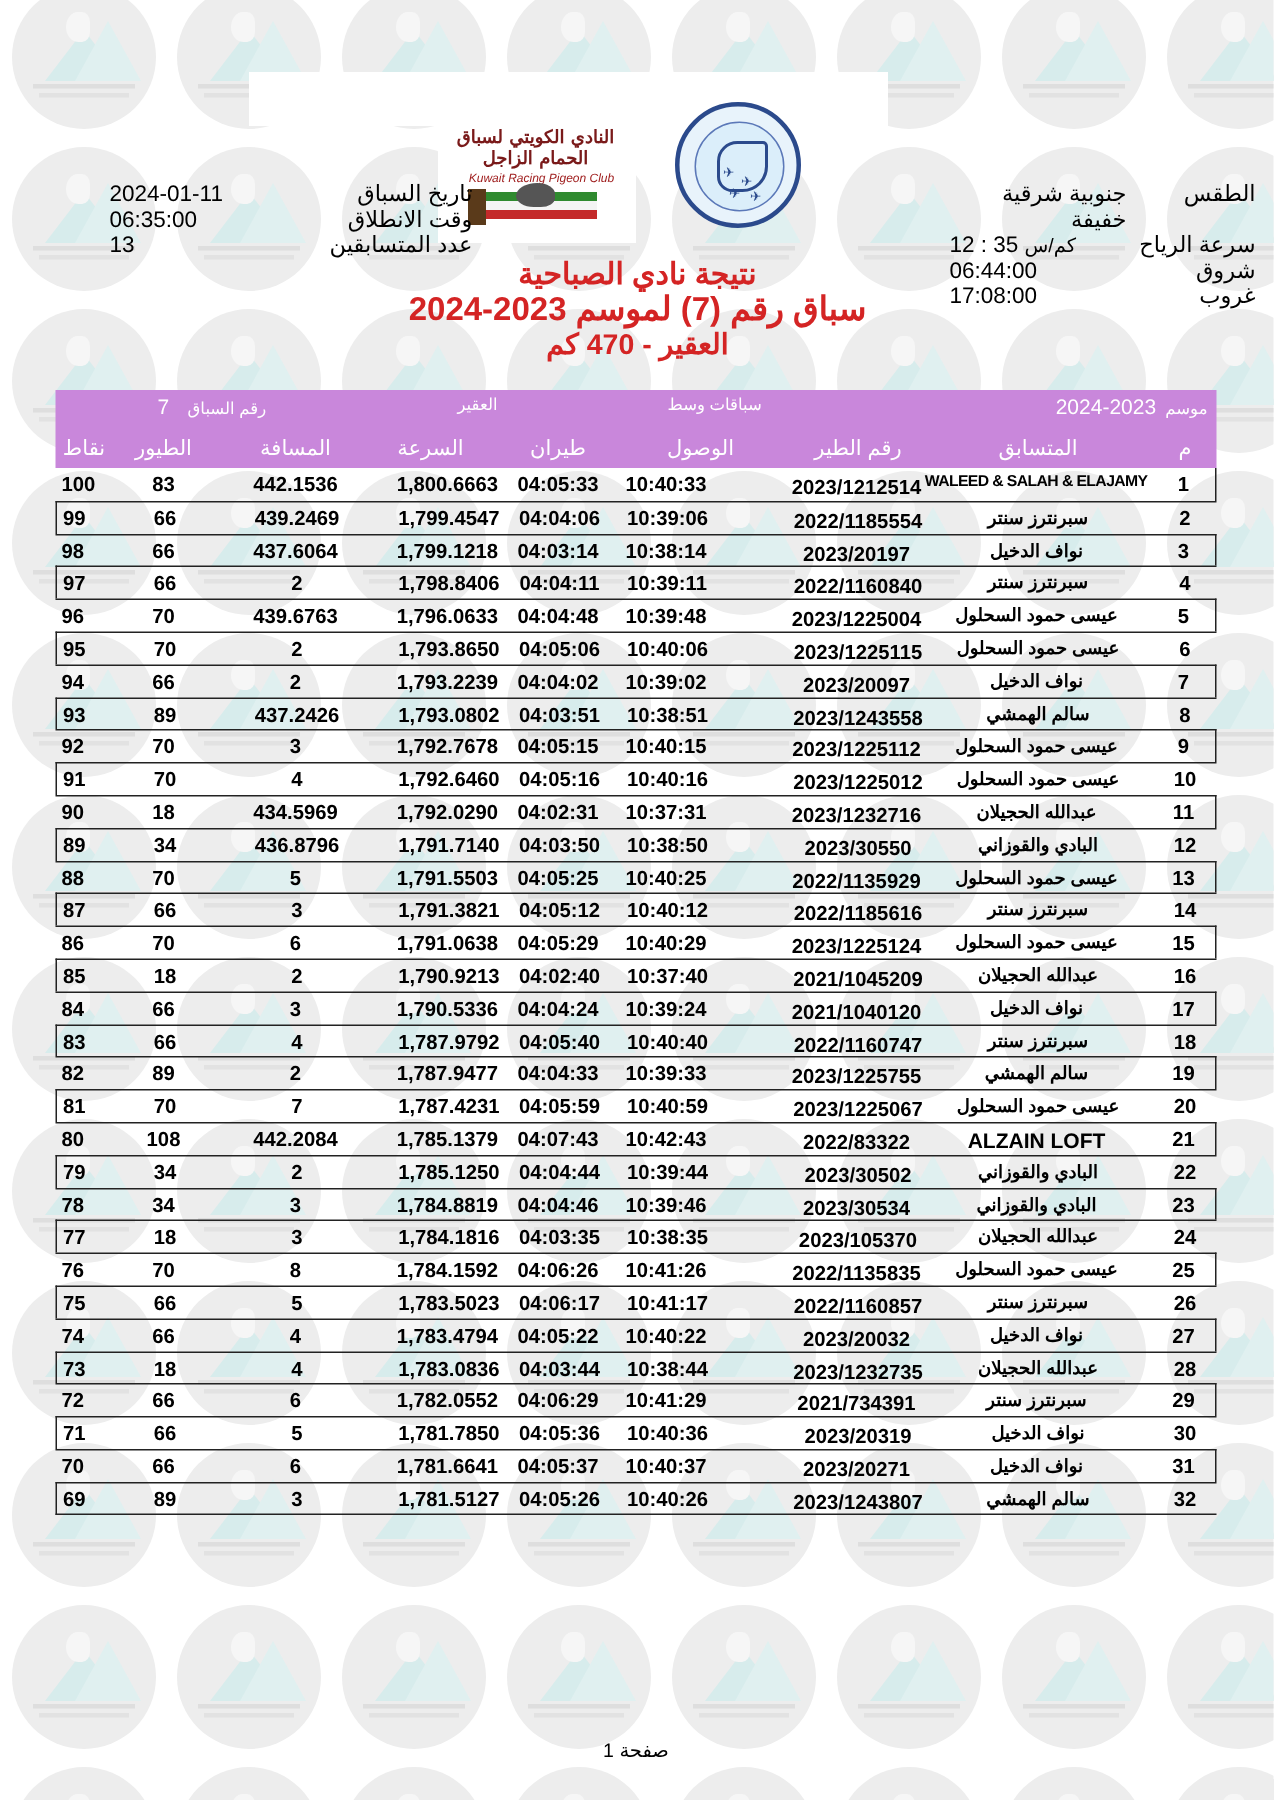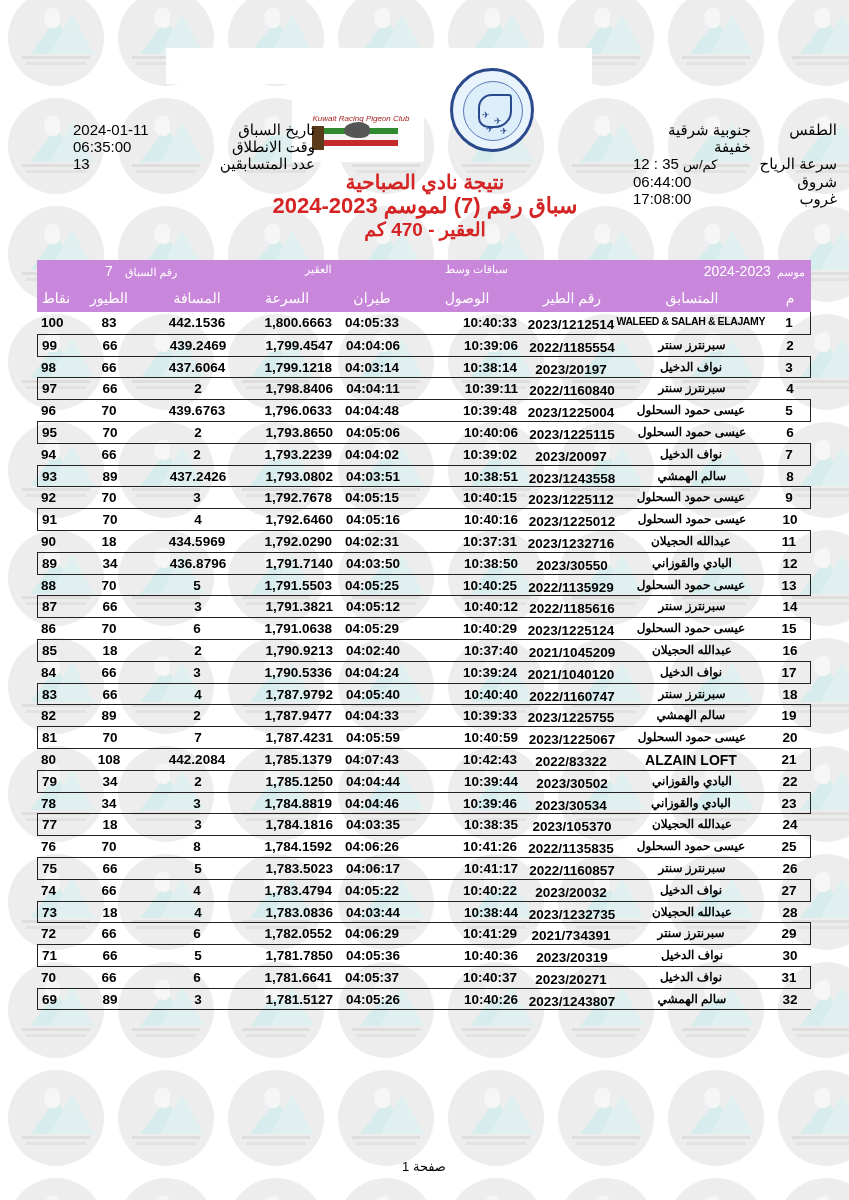--- a/index.html
+++ b/index.html
@@ -98,21 +98,21 @@
     .rows .r.first { border-top: none; }
     .rows .r.odd { border-right: 1.5px solid #222; }
     .rows .r.even { border-left: 1.5px solid #222; }
     .rows .r.last { border-bottom: 1.5px solid #222; }
     .rows .r span { position: absolute; top: 3px; white-space: nowrap; }
     .c-pts { left: 4px; width: 34px; text-align: left; }
     .c-birds { left: 52px; width: 40px; text-align: center; }
     .c-dist { left: 110px; width: 100px; text-align: center; }
     .c-speed { left: 195px; width: 100px; text-align: right; }
     .c-flight { left: 290px; width: 90px; text-align: center; }
-    .c-arr { left: 380px; width: 100px; text-align: right; }
+    .c-arr { left: 380px; width: 100px; text-align: left; }
     .c-ring { left: 474px; width: 120px; text-align: center; top: 5px !important; }
     .c-name { left: 580px; width: 148px; text-align: center; direction: rtl; font-size: 12px; }
     .c-name.latin { font-size: 10.5px; font-family: "Liberation Sans", sans-serif; letter-spacing: -0.4px; }
     .c-name.latin-big { font-size: 14px; }
     .c-pos { left: 735px; width: 34px; text-align: center; }
 
     .footer { position: absolute; left: 374px; top: 1159px; width: 100px; text-align: center; font-size: 13px; direction: rtl; }
   </style>
 </head>
 <body>
@@ -758,20 +758,21 @@
     <div class="wm" style="left: 778px; top: 1178px;">
       <div class="bird"></div>
     </div>
   </div>
 
 <div class="content">
   <div class="top-blank"></div>
   <div class="top-blank2"></div>
 
   <div class="logo-club">
+    <div class="arc">النادي الكويتي لسباق الحمام الزاجل</div>
     <div class="en">Kuwait Racing Pigeon Club</div>
     <div class="flag-g"></div>
     <div class="flag-w"></div>
     <div class="flag-r"></div>
     <div class="flag-b"></div>
     <div class="pigeon"></div>
   </div>
 
   <div class="logo-fed">
     <div class="inner">

